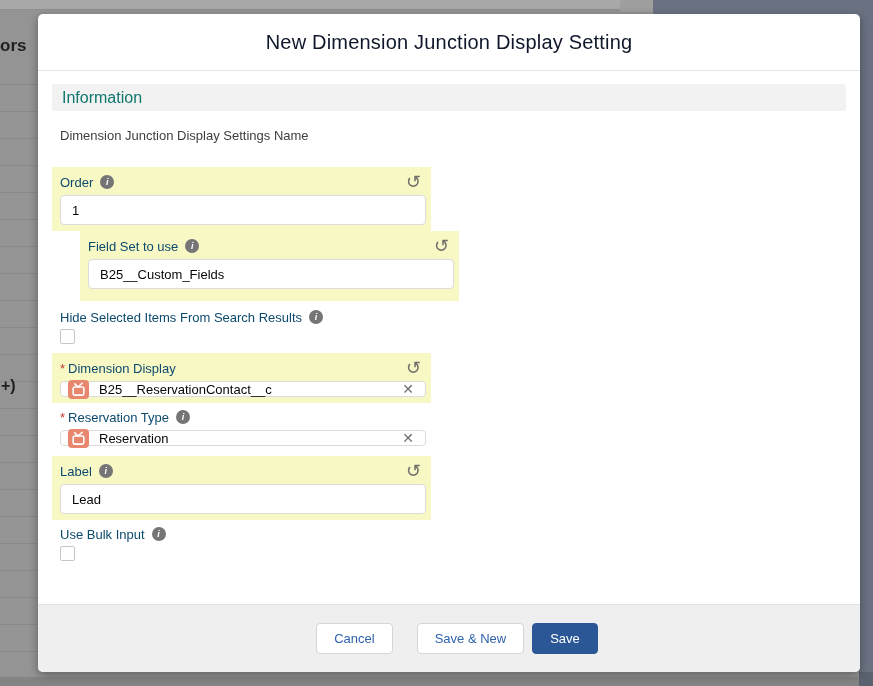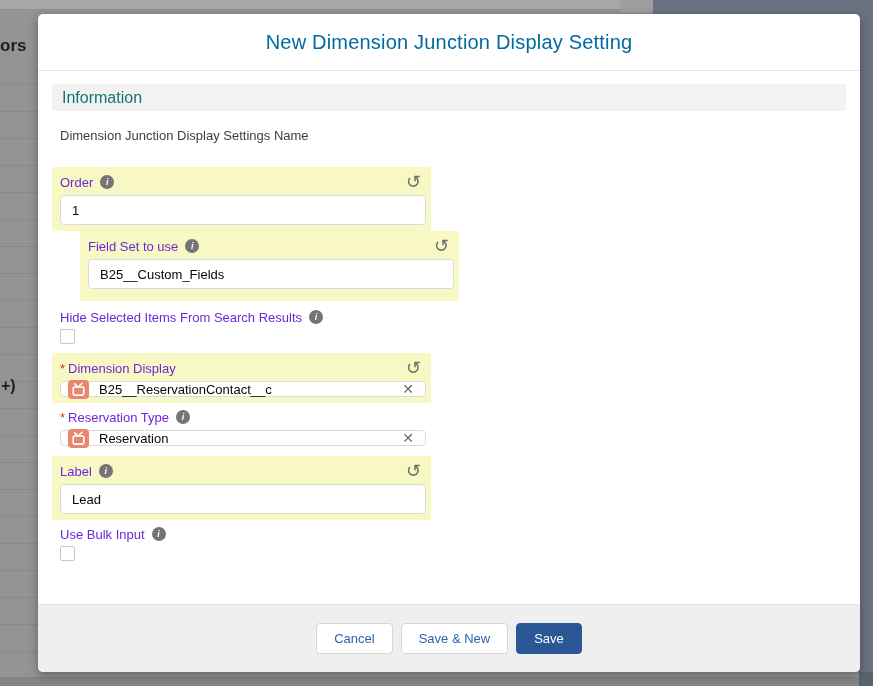--- a/index.html
+++ b/index.html
@@ -30,34 +30,34 @@
     font-size:16px; font-weight:bold; color:#1f1f1f; white-space:nowrap; }
   .bg-bottomband { position:absolute; left:0; top:677px; width:859px; height:9px;
     background:#848484; }
 
   
   .modal { position:absolute; left:38px; top:14px; width:822px; height:658px;
     background:#ffffff; border-radius:5px; box-shadow:0 3px 10px rgba(0,0,0,.35);
     display:flex; flex-direction:column; }
   .modal-header { height:57px; border-bottom:1px solid #e5e5e5;
     display:flex; align-items:center; justify-content:center; flex:0 0 auto; }
-  .modal-title { font-size:20px; font-weight:300; color:#0369a1; letter-spacing:.2px; }
+  .modal-title { font-size:20px; font-weight:300; color:#0f172a; letter-spacing:.2px; }
   .modal-body { flex:1 1 auto; padding:13px 14px 0 14px; overflow:hidden; }
   .section-bar { height:27px; background:#f3f2f2; border-radius:3px;
     display:flex; align-items:center; padding-left:10px; }
   .section-title { font-size:16px; color:#0f766e; }
 
   .name-label { margin:17px 0 0 8px; font-size:13px; color:#3e3e3c; height:16px; }
 
   .fgroup { width:379px; margin-left:0; }
   .fgroup.yellow { background:#f8f8c5; padding:6px 6px 6px 8px; }
   .fgroup.yellow.first { margin-top:23px; padding-bottom:6px; }
   .fgroup.yellow.second { padding-top:6px; padding-bottom:12px;margin-left:28px; }
   .frow { display:flex; align-items:center; height:18px; margin-bottom:4px; }
-  .flabel { font-size:13px; color:#6d28d9; }
+  .flabel { font-size:13px; color:#0c4a6e; }
   .req { color:#c23934; font-size:13px; margin-right:3px; }
   .info-icon { width:14px; height:14px; border-radius:50%; background:#757575;
     color:#ffffff; font-size:9px; font-weight:bold; font-style:italic;
     display:inline-flex; align-items:center; justify-content:center;
     margin-left:7px; line-height:1; }
   .undo-icon { margin-left:auto; margin-right:4px; color:#706e6b; font-size:18px;
     line-height:14px; cursor:pointer; }
 
   .tinput { width:366px; height:30px; border:1px solid #dddbda; border-radius:4px;
     background:#fff; font-family:"Liberation Sans", sans-serif; font-size:13px;
@@ -81,21 +81,21 @@
   .white-group .lookup { width:366px; }
 
   .mt7 { margin-top:7px; } .mt9 { margin-top:9px; } .mt6 { margin-top:6px; }
   .mt10 { margin-top:10px; } .mt5 { margin-top:5px; }
 
   .modal-footer { flex:0 0 auto; height:68px; background:#f0efef;
     border-top:1px solid #e3e3e3; border-radius:0 0 5px 5px;
     display:flex; align-items:center; justify-content:center; gap:8px; }
   .btn { height:31px; border-radius:4px; font-family:"Liberation Sans", sans-serif;
     font-size:13px; padding:0 17px; cursor:pointer; }
-  .btn-neutral { background:#ffffff; border:1px solid #d8d6d5; color:#2f62ad; }
+  .btn-neutral { background:#ffffff; border:1px solid #d8d6d5; color:#2f62ad;margin-left:16px; }
   .btn-brand { background:#2b5797; border:1px solid #2b5797; color:#ffffff; }
 </style>
 </head>
 <body>
 
 <div>
   <div class="bg-topbar"></div>
   <div class="bg-tab"></div>
   <div class="bg-darkpanel-top"></div>
   <div class="bg-darkpanel-side"></div>

